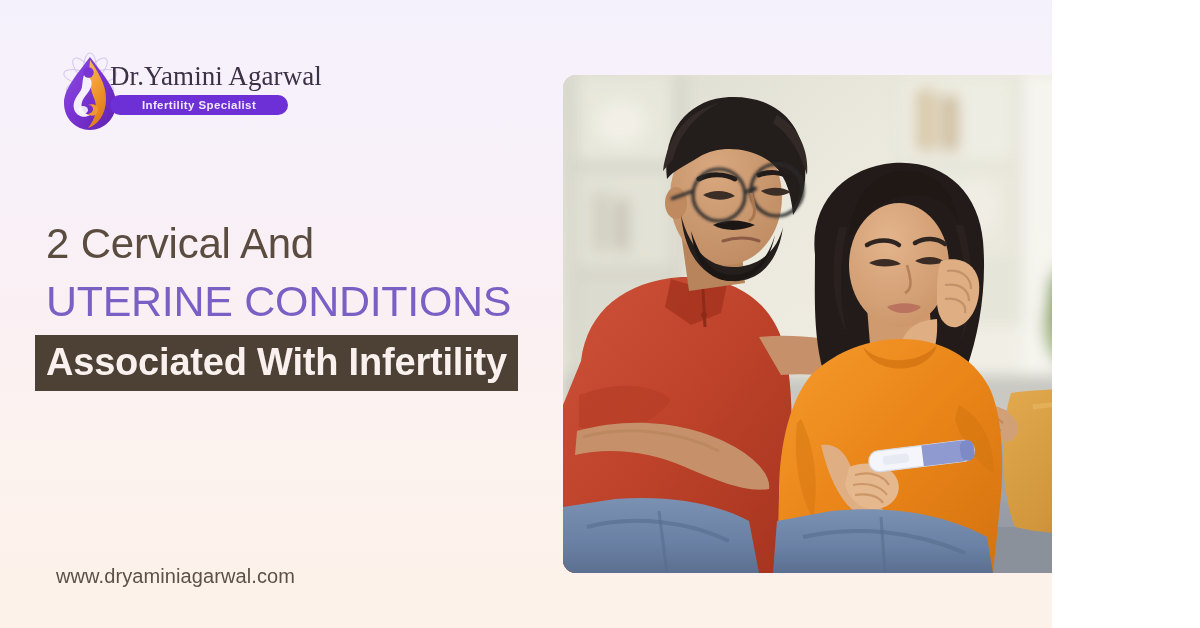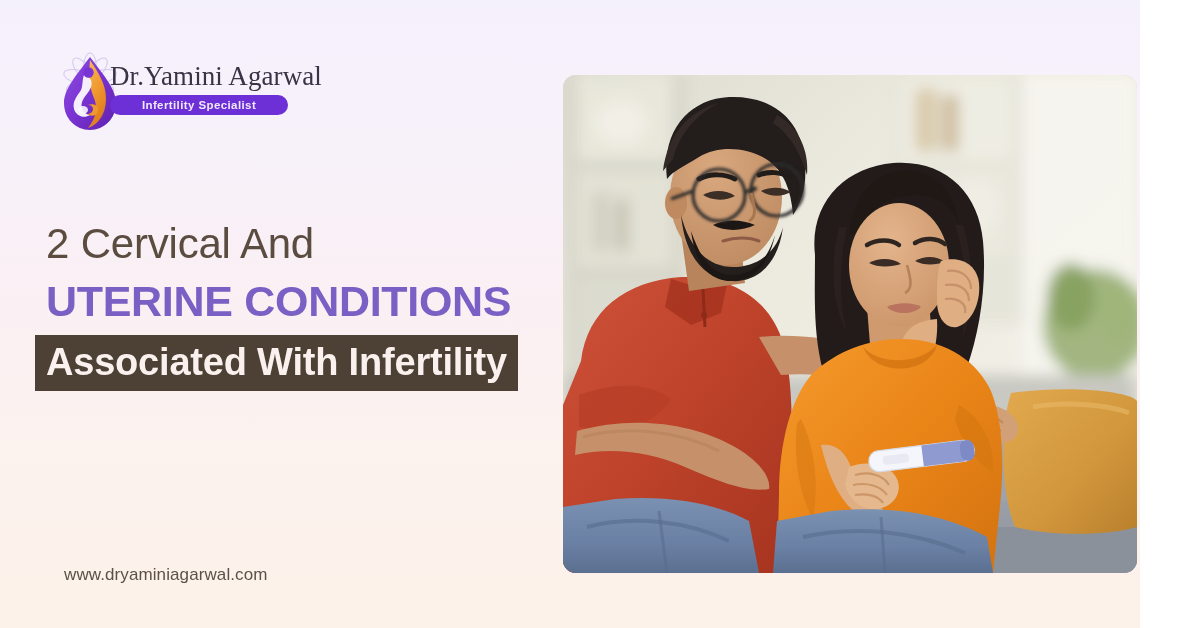--- a/index.html
+++ b/index.html
@@ -7,24 +7,25 @@
     padding: 0;
   }
   body {
     width: 1200px;
     height: 628px;
     overflow: hidden;
     font-family: "Liberation Sans", sans-serif;
   }
   #banner {
     position: relative;
-    width: 1140px;
+    width: 1044px;
     height: 628px;
     background: linear-gradient(to bottom, #f5f1fc 0%, #f7f1fa 22%, #faf0f4 48%, #fcf2ee 72%, #fdf2e9 100%);
     overflow: hidden;
+    padding-left: 8px;
   }
 
   
   #logo {
     position: absolute;
     left: 44px;
     top: 48px;
     width: 260px;
     height: 92px;
   }
@@ -78,21 +79,21 @@
     font-size: 42px;
     line-height: 56px;
     font-weight: normal;
     color: #5b4c40;
     letter-spacing: -0.2px;
     white-space: nowrap;
   }
   .hl-line2 {
     font-size: 43px;
     line-height: 58px;
-    font-weight: bold;
+    font-weight: normal;
     color: #7a5fc4;
     letter-spacing: -0.3px;
     white-space: nowrap;
   }
   .hl-band {
     display: inline-block;
     margin-left: -11px;
     margin-top: 5px;
     padding: 7px 11px 9px 11px;
     background: #4d4136;
@@ -102,23 +103,23 @@
     line-height: 40px;
     font-weight: bold;
     color: #faf1ee;
     letter-spacing: -0.2px;
     white-space: nowrap;
   }
 
   
   #site-url {
     position: absolute;
-    left: 64px;
+    left: 56px;
     top: 565px;
-    font-size: 17px;
+    font-size: 20px;
     color: #5d5048;
     letter-spacing: 0.1px;
   }
 
   
   #photo {
     position: absolute;
     left: 563px;
     top: 75px;
     width: 574px;

